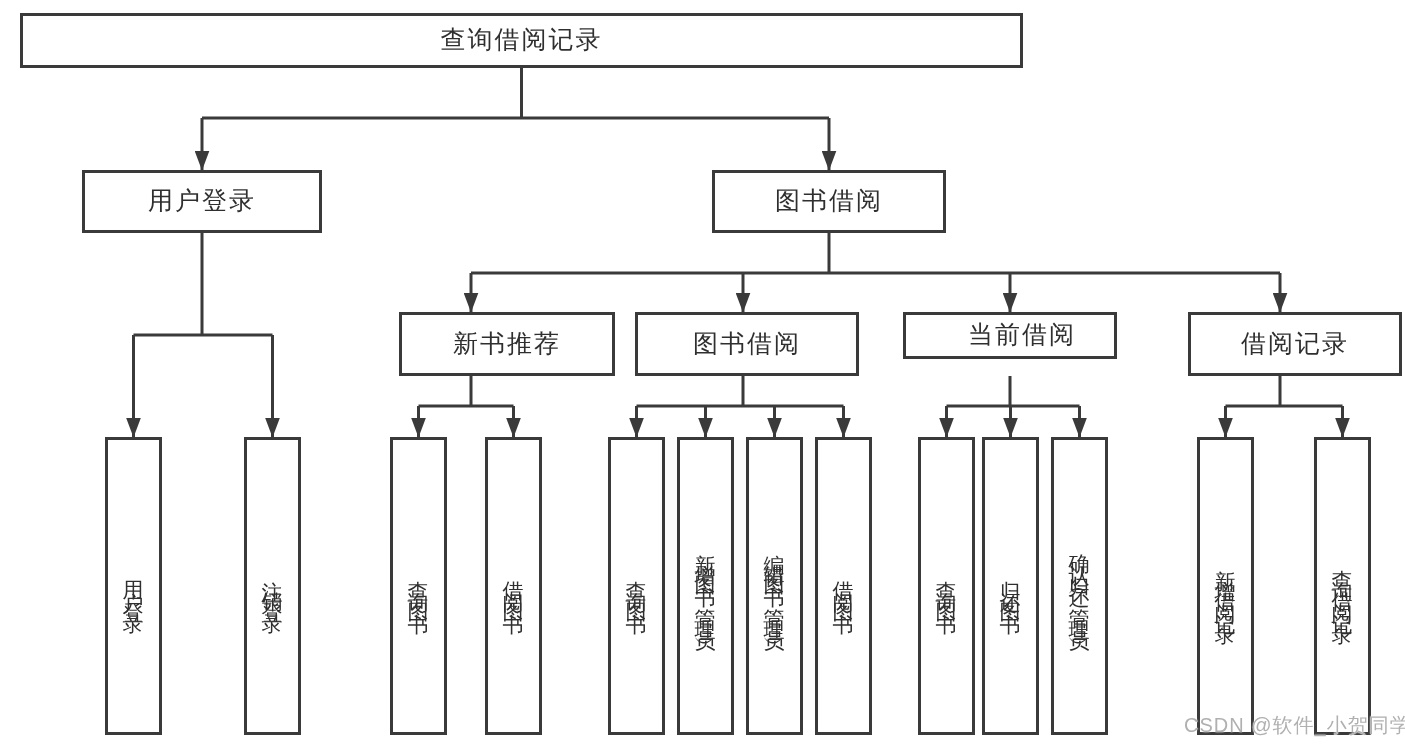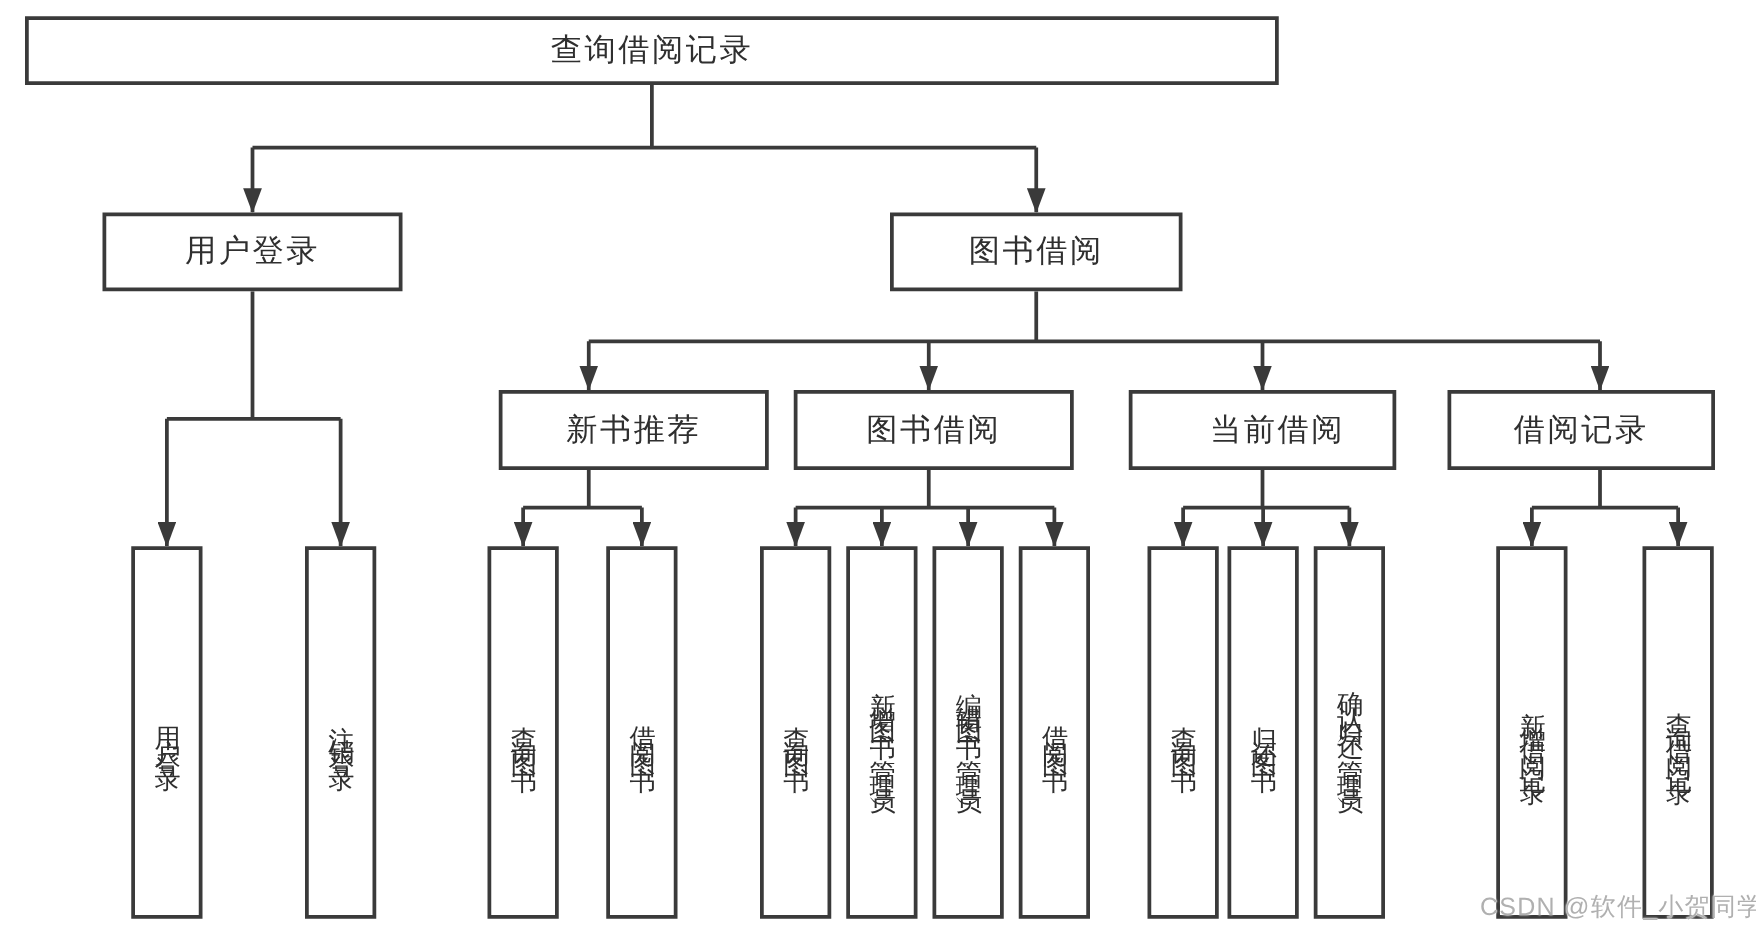--- a/index.html
+++ b/index.html
@@ -83,24 +83,24 @@
   <div class="node h" style="left:712px;top:170px;width:234px;height:63px;">
     <span class="t">图书借阅</span>
   </div>
 
   <div class="node h" style="left:363px;top:312px;width:216px;height:64px;margin-left:36px;">
     <span class="t">新书推荐</span>
   </div>
   <div class="node h" style="left:635px;top:312px;width:224px;height:64px;">
     <span class="t">图书借阅</span>
   </div>
-  <div class="node h" style="left:903px;top:312px;width:214px;height:64px;padding-left:24px;">
+  <div class="node h" style="left:903px;top:312px;width:214px;height:47px;padding-left:24px;">
     <span class="t">当前借阅</span>
   </div>
-  <div class="node h" style="left:1158px;top:312px;width:214px;height:64px;">
+  <div class="node h" style="left:1188px;top:312px;width:214px;height:64px;">
     <span class="t">借阅记录</span>
   </div>
 
   <div class="node v" style="left:105px;top:437px;width:57px;height:298px;">
     <span class="t">用户登录</span>
   </div>
   <div class="node v" style="left:244px;top:437px;width:57px;height:298px;">
     <span class="t">注销登录</span>
   </div>
 

